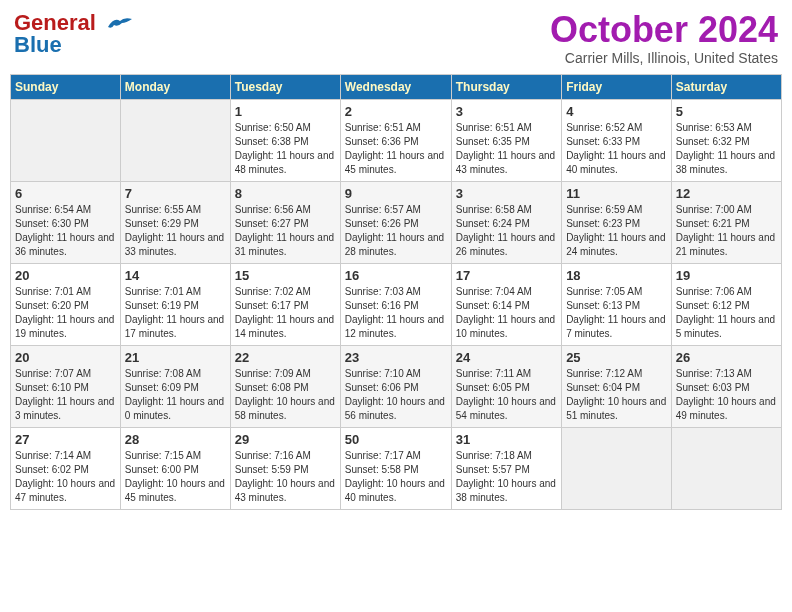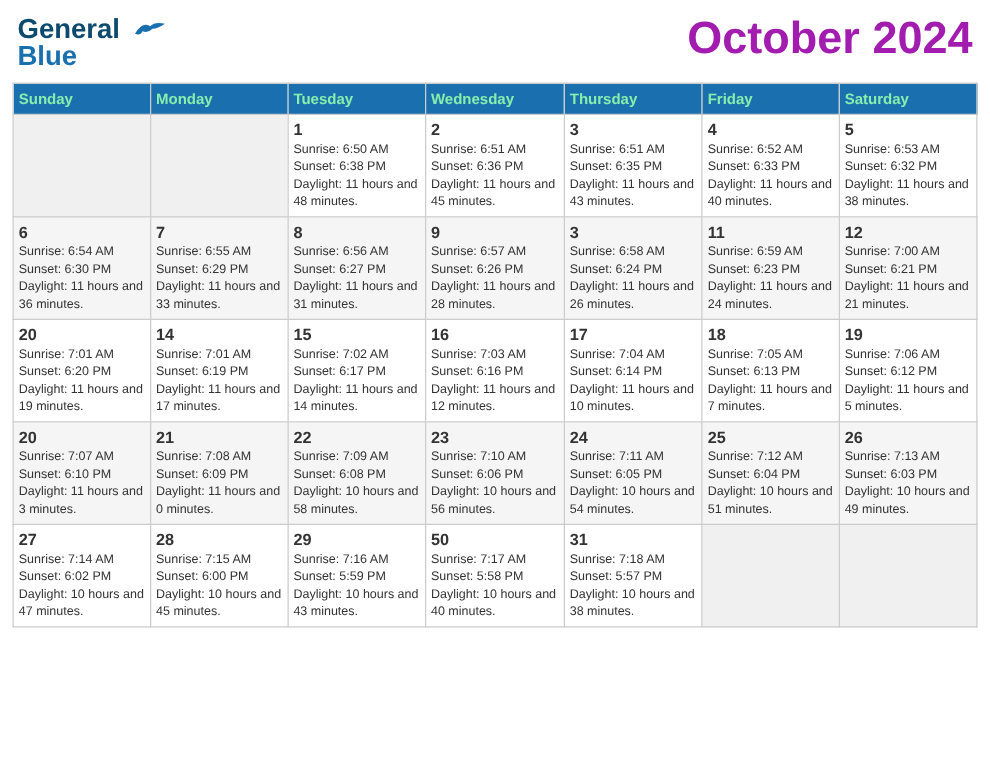--- a/index.html
+++ b/index.html
@@ -38,21 +38,21 @@
       font-size: 14px;
       color: #555;
     }
     table {
       width: 100%;
       border-collapse: collapse;
       font-size: 10.5px;
     }
     thead tr th {
       background-color: #1a6faf;
-      color: #86efac;
+      color: #fef9c3;
       padding: 5px 4px;
       text-align: left;
       font-size: 12px;
       font-weight: bold;
       border: 1px solid #ccc;
     }
     tbody tr td {
       border: 1px solid #ccc;
       padding: 4px 4px;
       vertical-align: top;
@@ -78,30 +78,31 @@
     tbody tr:nth-child(even) td { background: #f5f5f5; }
     tbody tr td.empty { background: #f0f0f0; }
   </style>
 </head>
 <body>
 
 <div class="header">
   <div class="logo">
     <div class="logo-row">
       <div style="font-size:22px;font-weight:bold;color:#333;">
-        <span style="color:#0c4a6e;">General</span>
+        <span style="color:#b91c1c;">General</span>
         <svg width="28" height="18" viewBox="0 0 28 18" style="vertical-align:middle;margin-left:2px;">
           <path d="M4 12 Q10 2 16 6 Q20 2 28 4 Q22 8 18 8 Q14 12 10 10 Q8 14 4 12Z" fill="#1a6faf"></path>
         </svg>
       </div>
     </div>
     <div style="font-size:22px;font-weight:bold;color:#1a6faf;margin-top:-4px;text-align:center;">Blue</div>
   </div>
   <div class="title-block">
     <div class="month-title">October 2024</div>
+    <div class="location">Carrier Mills, Illinois, United States</div>
   </div>
 </div>
 
 <table>
   <thead>
     <tr>
       <th>Sunday</th>
       <th>Monday</th>
       <th>Tuesday</th>
       <th>Wednesday</th>

